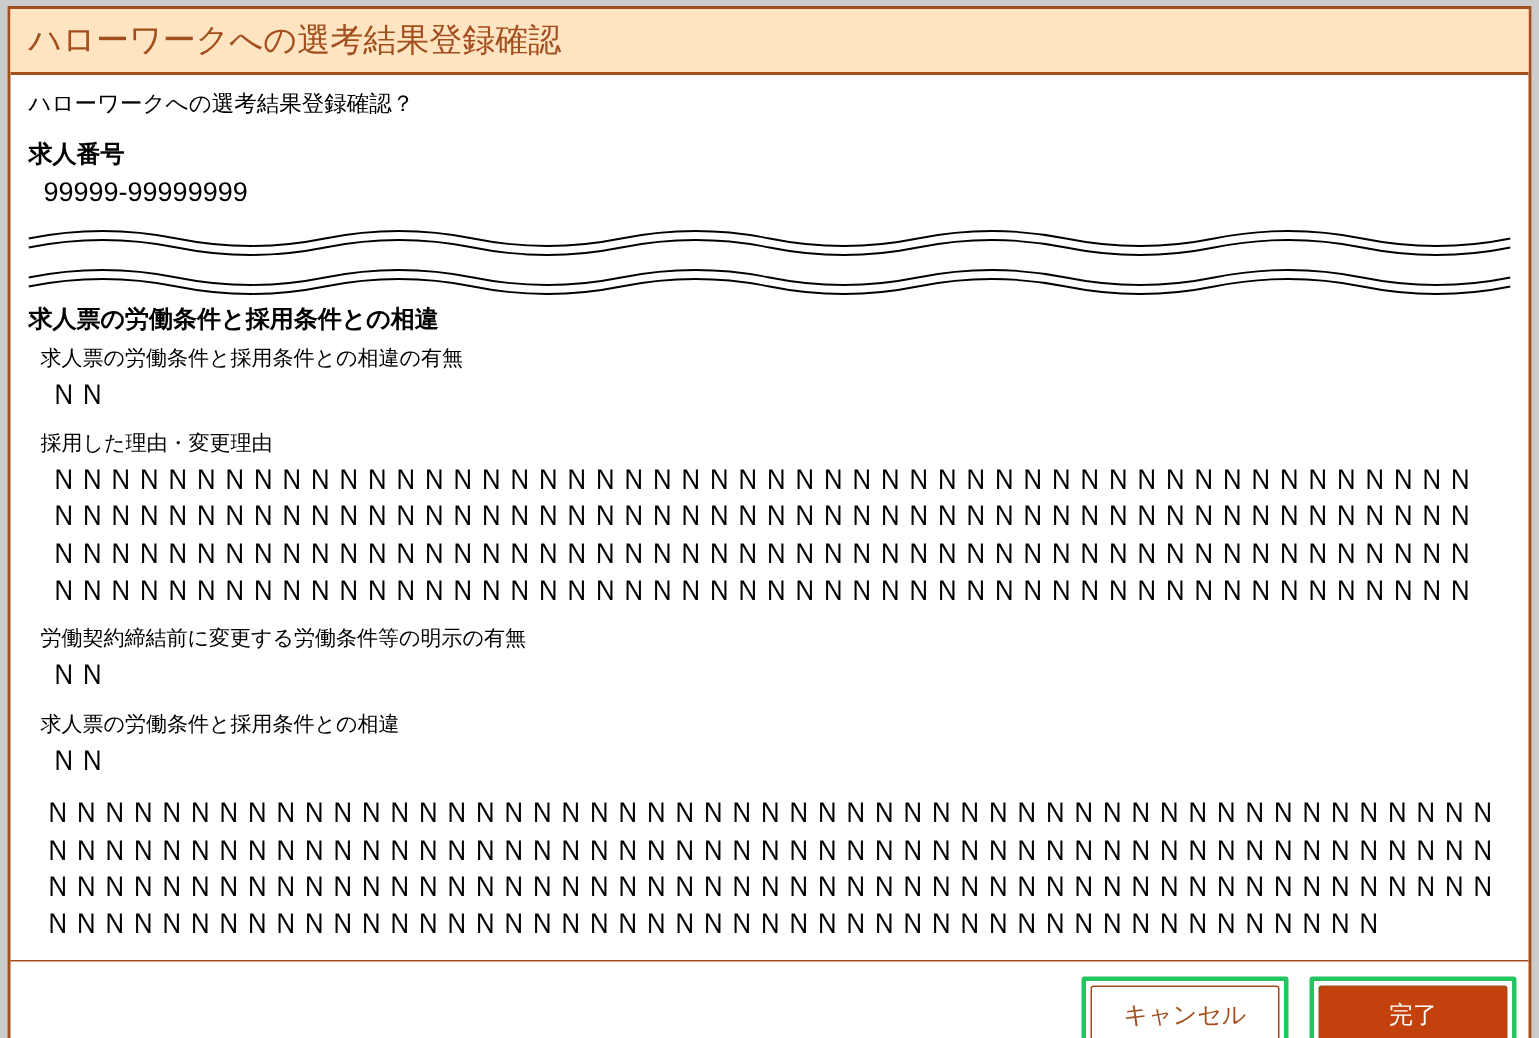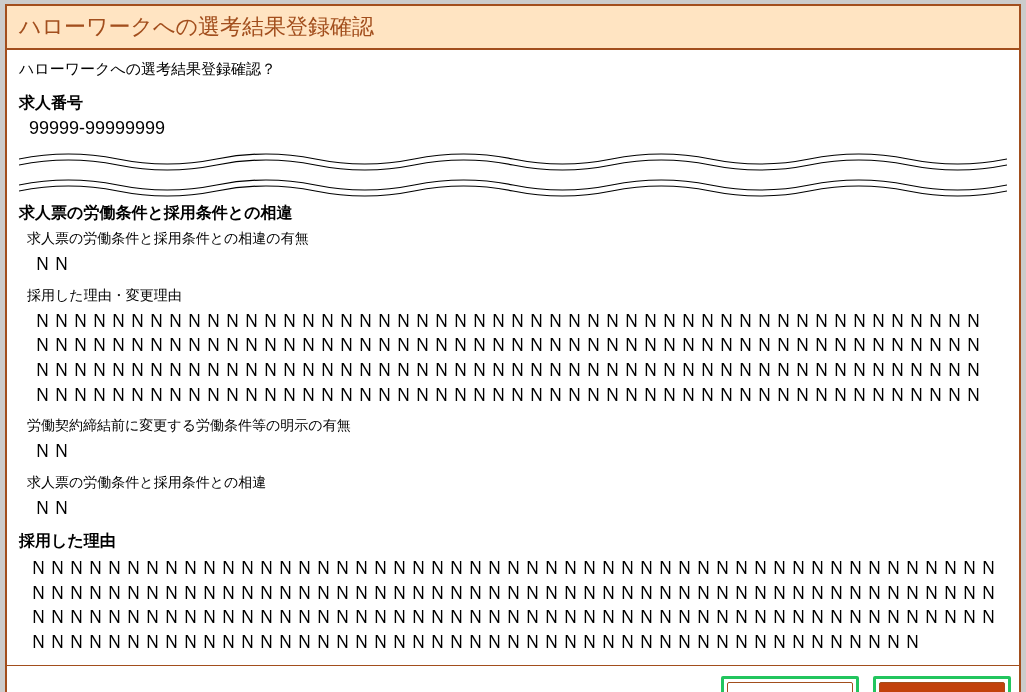--- a/index.html
+++ b/index.html
@@ -114,21 +114,20 @@
 
     <div class="sub-label">採用した理由・変更理由</div>
     <div class="sub-value">ＮＮＮＮＮＮＮＮＮＮＮＮＮＮＮＮＮＮＮＮＮＮＮＮＮＮＮＮＮＮＮＮＮＮＮＮＮＮＮＮＮＮＮＮＮＮＮＮＮＮＮＮＮＮＮＮＮＮＮＮＮＮＮＮＮＮＮＮＮＮＮＮＮＮＮＮＮＮＮＮＮＮＮＮＮＮＮＮＮＮＮＮＮＮＮＮＮＮＮＮＮＮＮＮＮＮＮＮＮＮＮＮＮＮＮＮＮＮＮＮＮＮＮＮＮＮＮＮＮＮＮＮＮＮＮＮＮＮＮＮＮＮＮＮＮＮＮＮＮＮＮＮＮＮＮＮＮＮＮＮＮＮＮＮＮＮＮＮＮＮＮＮＮＮＮＮＮＮＮＮＮＮＮＮＮＮＮＮＮＮＮＮＮＮＮＮＮＮＮＮ</div>
 
     <div class="sub-label">労働契約締結前に変更する労働条件等の明示の有無</div>
     <div class="sub-value">ＮＮ</div>
 
     <div class="sub-label">求人票の労働条件と採用条件との相違</div>
     <div class="sub-value">ＮＮ</div>
 
-    <div class="section-heading" style="margin-top:10px;">採用した理由</div>
     <div class="sub-value" style="padding-left:10px;">ＮＮＮＮＮＮＮＮＮＮＮＮＮＮＮＮＮＮＮＮＮＮＮＮＮＮＮＮＮＮＮＮＮＮＮＮＮＮＮＮＮＮＮＮＮＮＮＮＮＮＮＮＮＮＮＮＮＮＮＮＮＮＮＮＮＮＮＮＮＮＮＮＮＮＮＮＮＮＮＮＮＮＮＮＮＮＮＮＮＮＮＮＮＮＮＮＮＮＮＮＮＮＮＮＮＮＮＮＮＮＮＮＮＮＮＮＮＮＮＮＮＮＮＮＮＮＮＮＮＮＮＮＮＮＮＮＮＮＮＮＮＮＮＮＮＮＮＮＮＮＮＮＮＮＮＮＮＮＮＮＮＮＮＮＮＮＮＮＮＮＮＮＮＮＮＮＮＮＮＮＮＮＮＮＮＮＮＮＮＮＮＮＮＮＮＮＮＮＮＮ</div>
   </div>
 
   <div class="button-bar">
     <span class="highlight-frame">
       <button class="btn btn-cancel">キャンセル</button>
     </span>
     <span class="highlight-frame">
       <button class="btn btn-complete">完了</button>
     </span>

